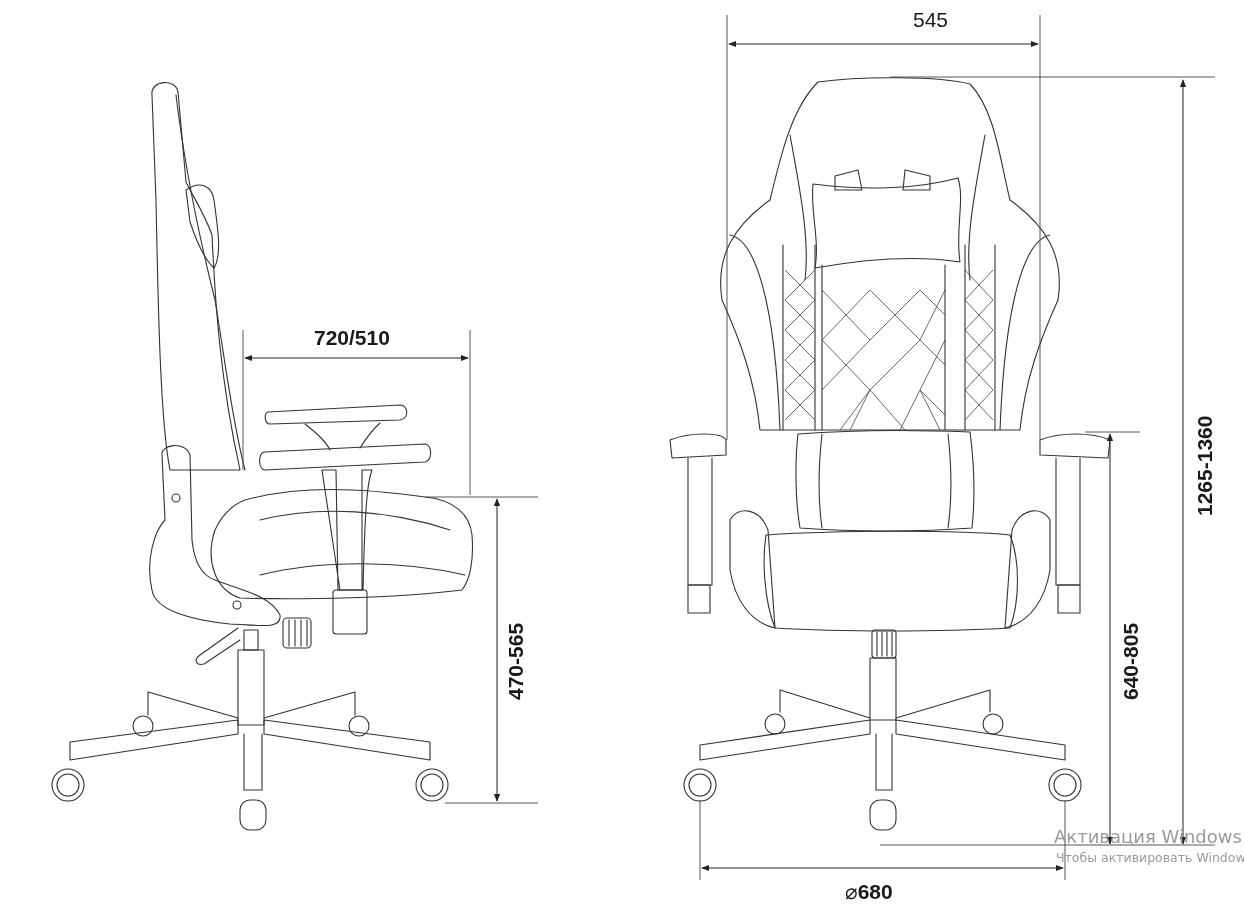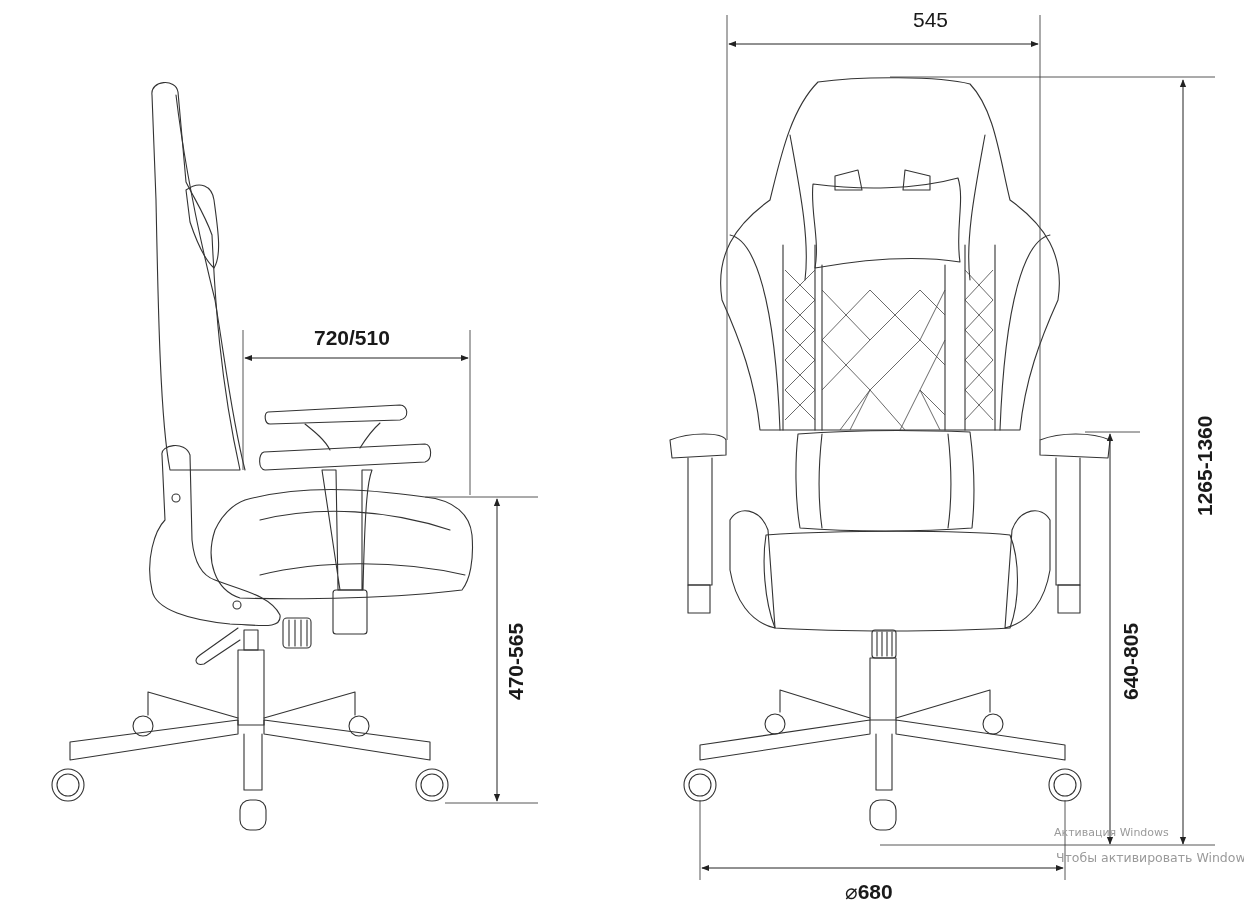--- a/index.html
+++ b/index.html
@@ -4,21 +4,21 @@
 <style>
   html, body { margin:0; padding:0; background:#ffffff; }
   body { width:1244px; height:913px; position:relative; overflow:hidden; font-family:"Liberation Sans", sans-serif; }
   svg.drawing { position:absolute; left:0; top:0; }
   .ln { fill:none; stroke:#333; stroke-width:1.1; stroke-linejoin:round; stroke-linecap:round; }
   .dim { fill:none; stroke:#222; stroke-width:1; }
   .ext { fill:none; stroke:#444; stroke-width:0.9; }
   .lbl { position:absolute; color:#1a1a1a; font-family:"Liberation Sans", sans-serif; font-size:21px; white-space:nowrap; }
   .bold { font-weight:bold; }
   .vert { transform-origin:left top; transform:rotate(-90deg); }
-  .wm1 { position:absolute; left:1054px; top:826px; font-family:"DejaVu Sans", sans-serif; font-size:11px; color:#9a9a9a; white-space:nowrap; }
+  .wm1 { position:absolute; left:1054px; top:826px; font-family:"DejaVu Sans", sans-serif; font-size:18px; color:#9a9a9a; white-space:nowrap; }
   .wm2 { position:absolute; left:1056px; top:850px; font-family:"DejaVu Sans", sans-serif; font-size:12.5px; color:#9a9a9a; white-space:nowrap; width:188px; overflow:hidden; }
 </style>
 </head>
 <body>
 
 <svg class="drawing" width="1244" height="913" viewBox="0 0 1244 913" xmlns="http://www.w3.org/2000/svg">
   <defs>
     <marker id="arr" viewBox="0 0 10 10" refX="9" refY="5" markerWidth="8" markerHeight="8" orient="auto-start-reverse">
       <path d="M0,1 L10,5 L0,9 z" fill="#222"></path>
     </marker>

